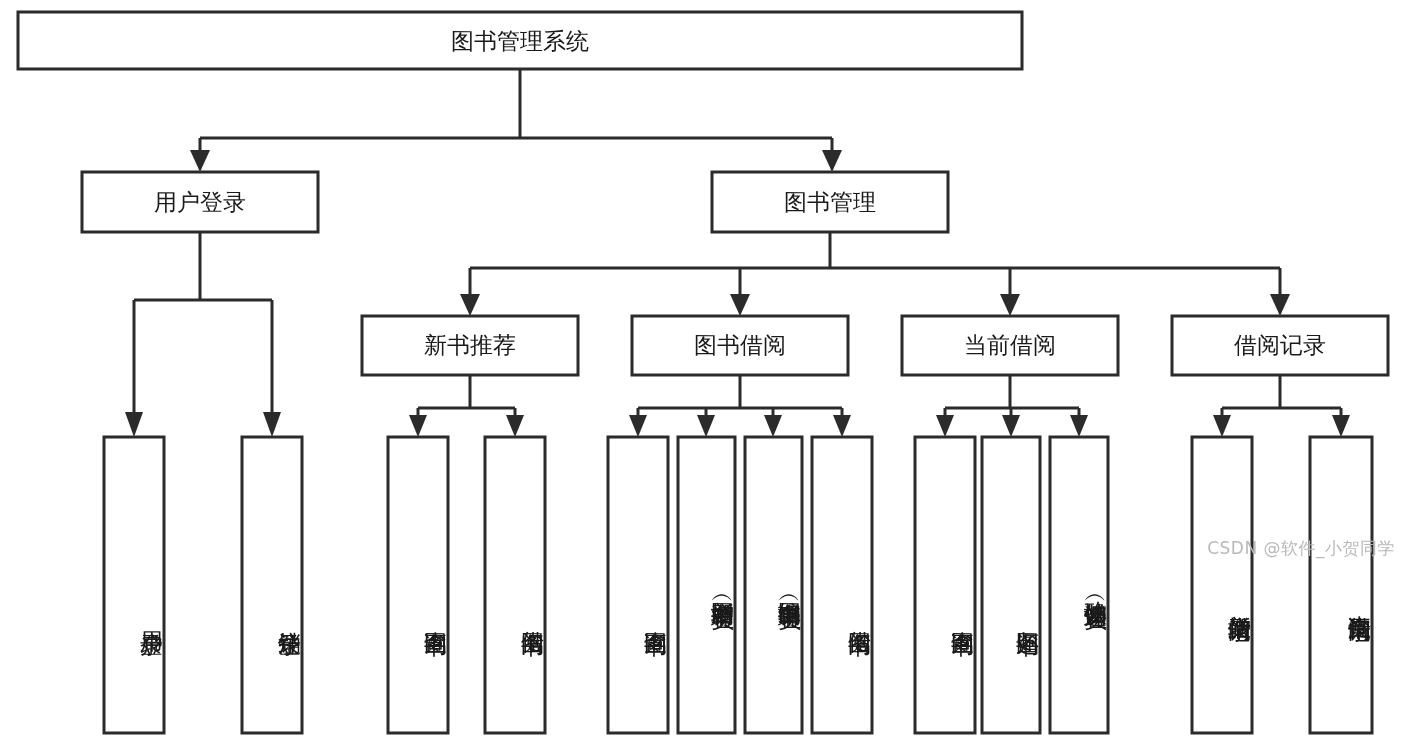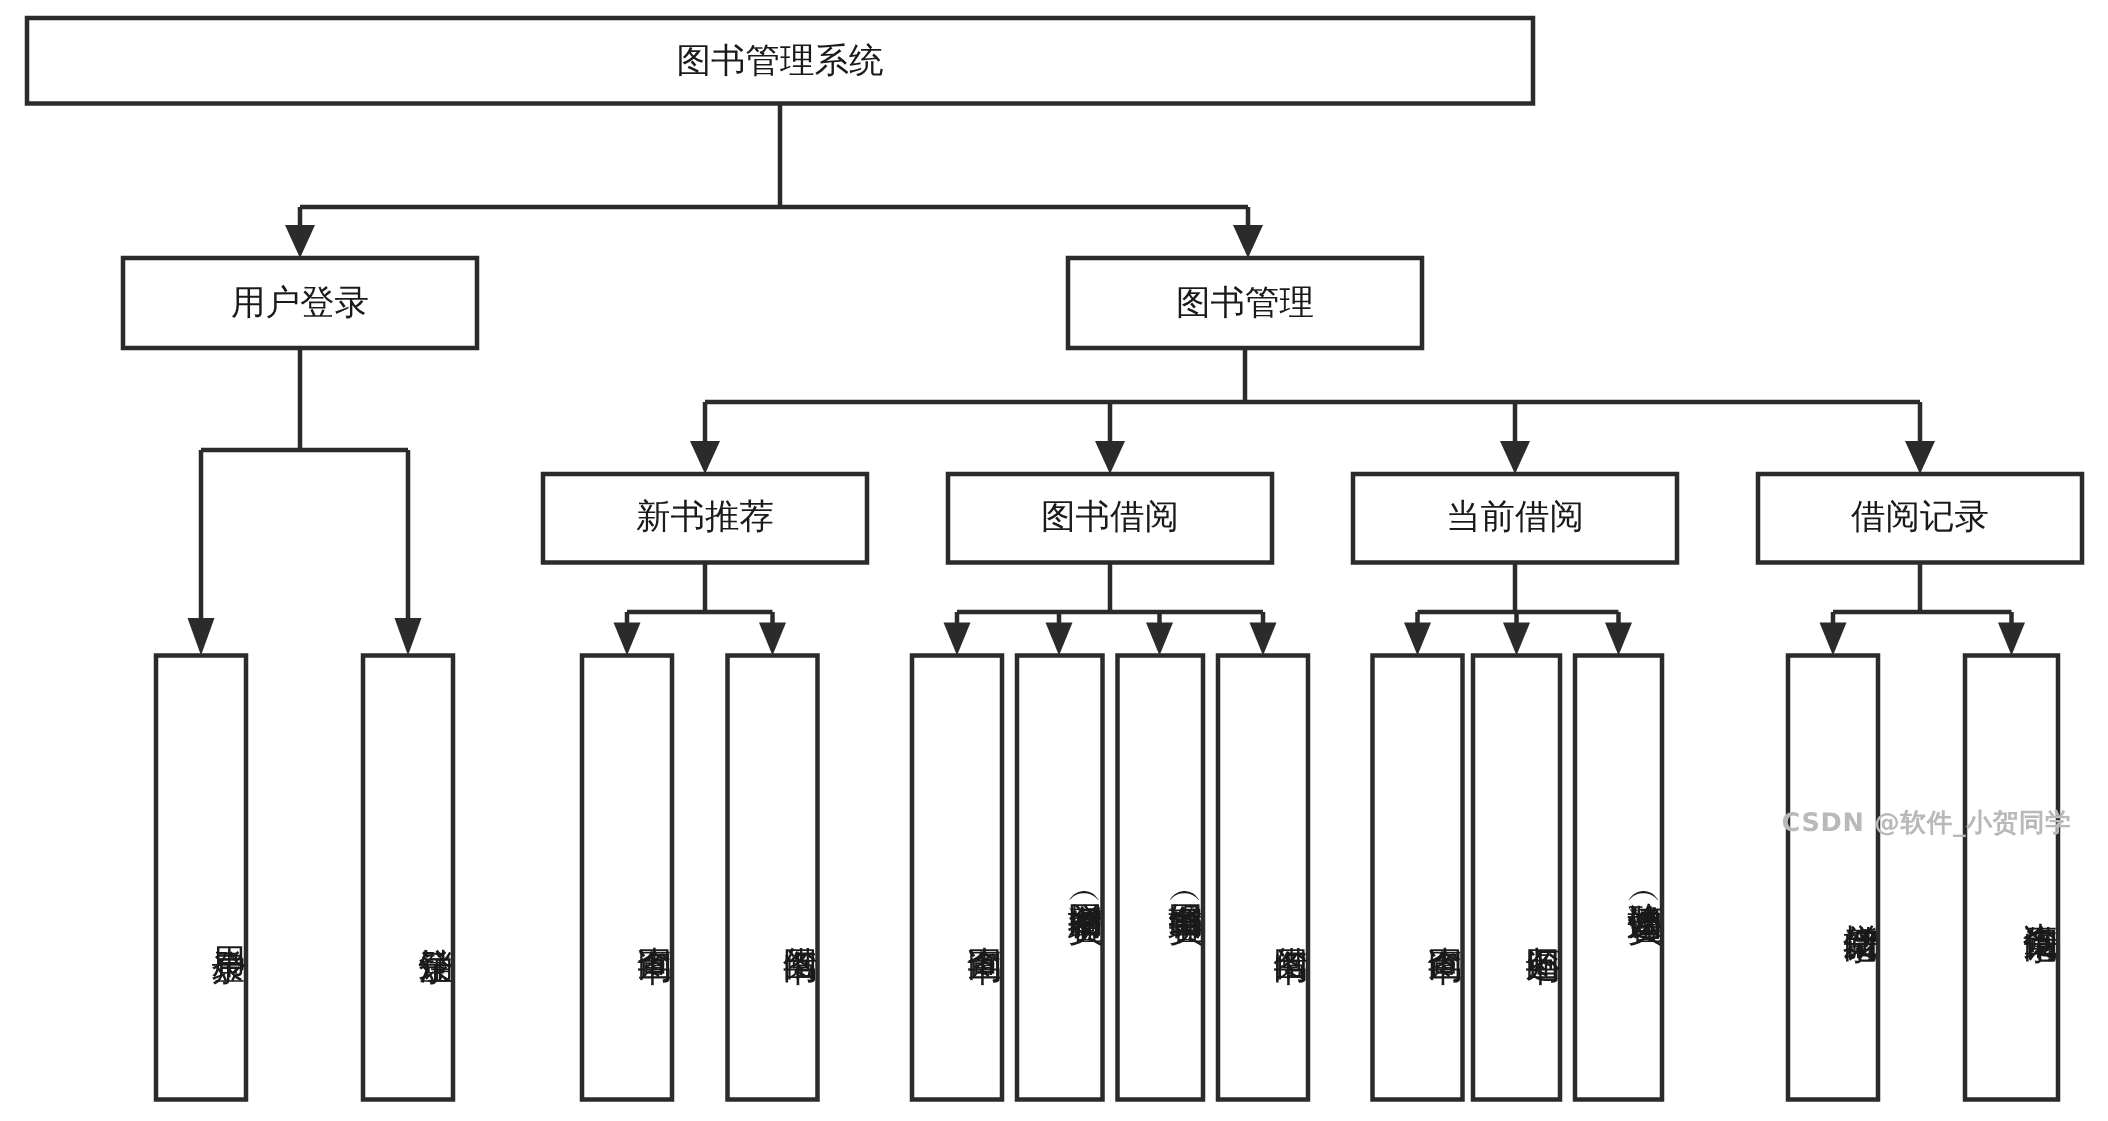--- a/index.html
+++ b/index.html
@@ -59,28 +59,27 @@
     color: #1a1a1a;
     letter-spacing: 1px;
     white-space: nowrap;
     display: flex;
     align-items: flex-start;
     justify-content: center;
     pointer-events: none;
   }
   .watermark {
     position: absolute;
-    right: 24px;
+    right: 10px;
     bottom: 7px;
     font-family: "DejaVu Sans", "Liberation Sans", sans-serif;
     font-size: 17px;
     color: #b9b9b9;
     white-space: nowrap;
     letter-spacing: 0.5px;
-    font-weight: bold;
   }
 </style>
 </head>
 <body>
 
 <div id="diagram-root">
 
   <svg class="tree-canvas" viewBox="0 0 1405 747">
 
     <g>

